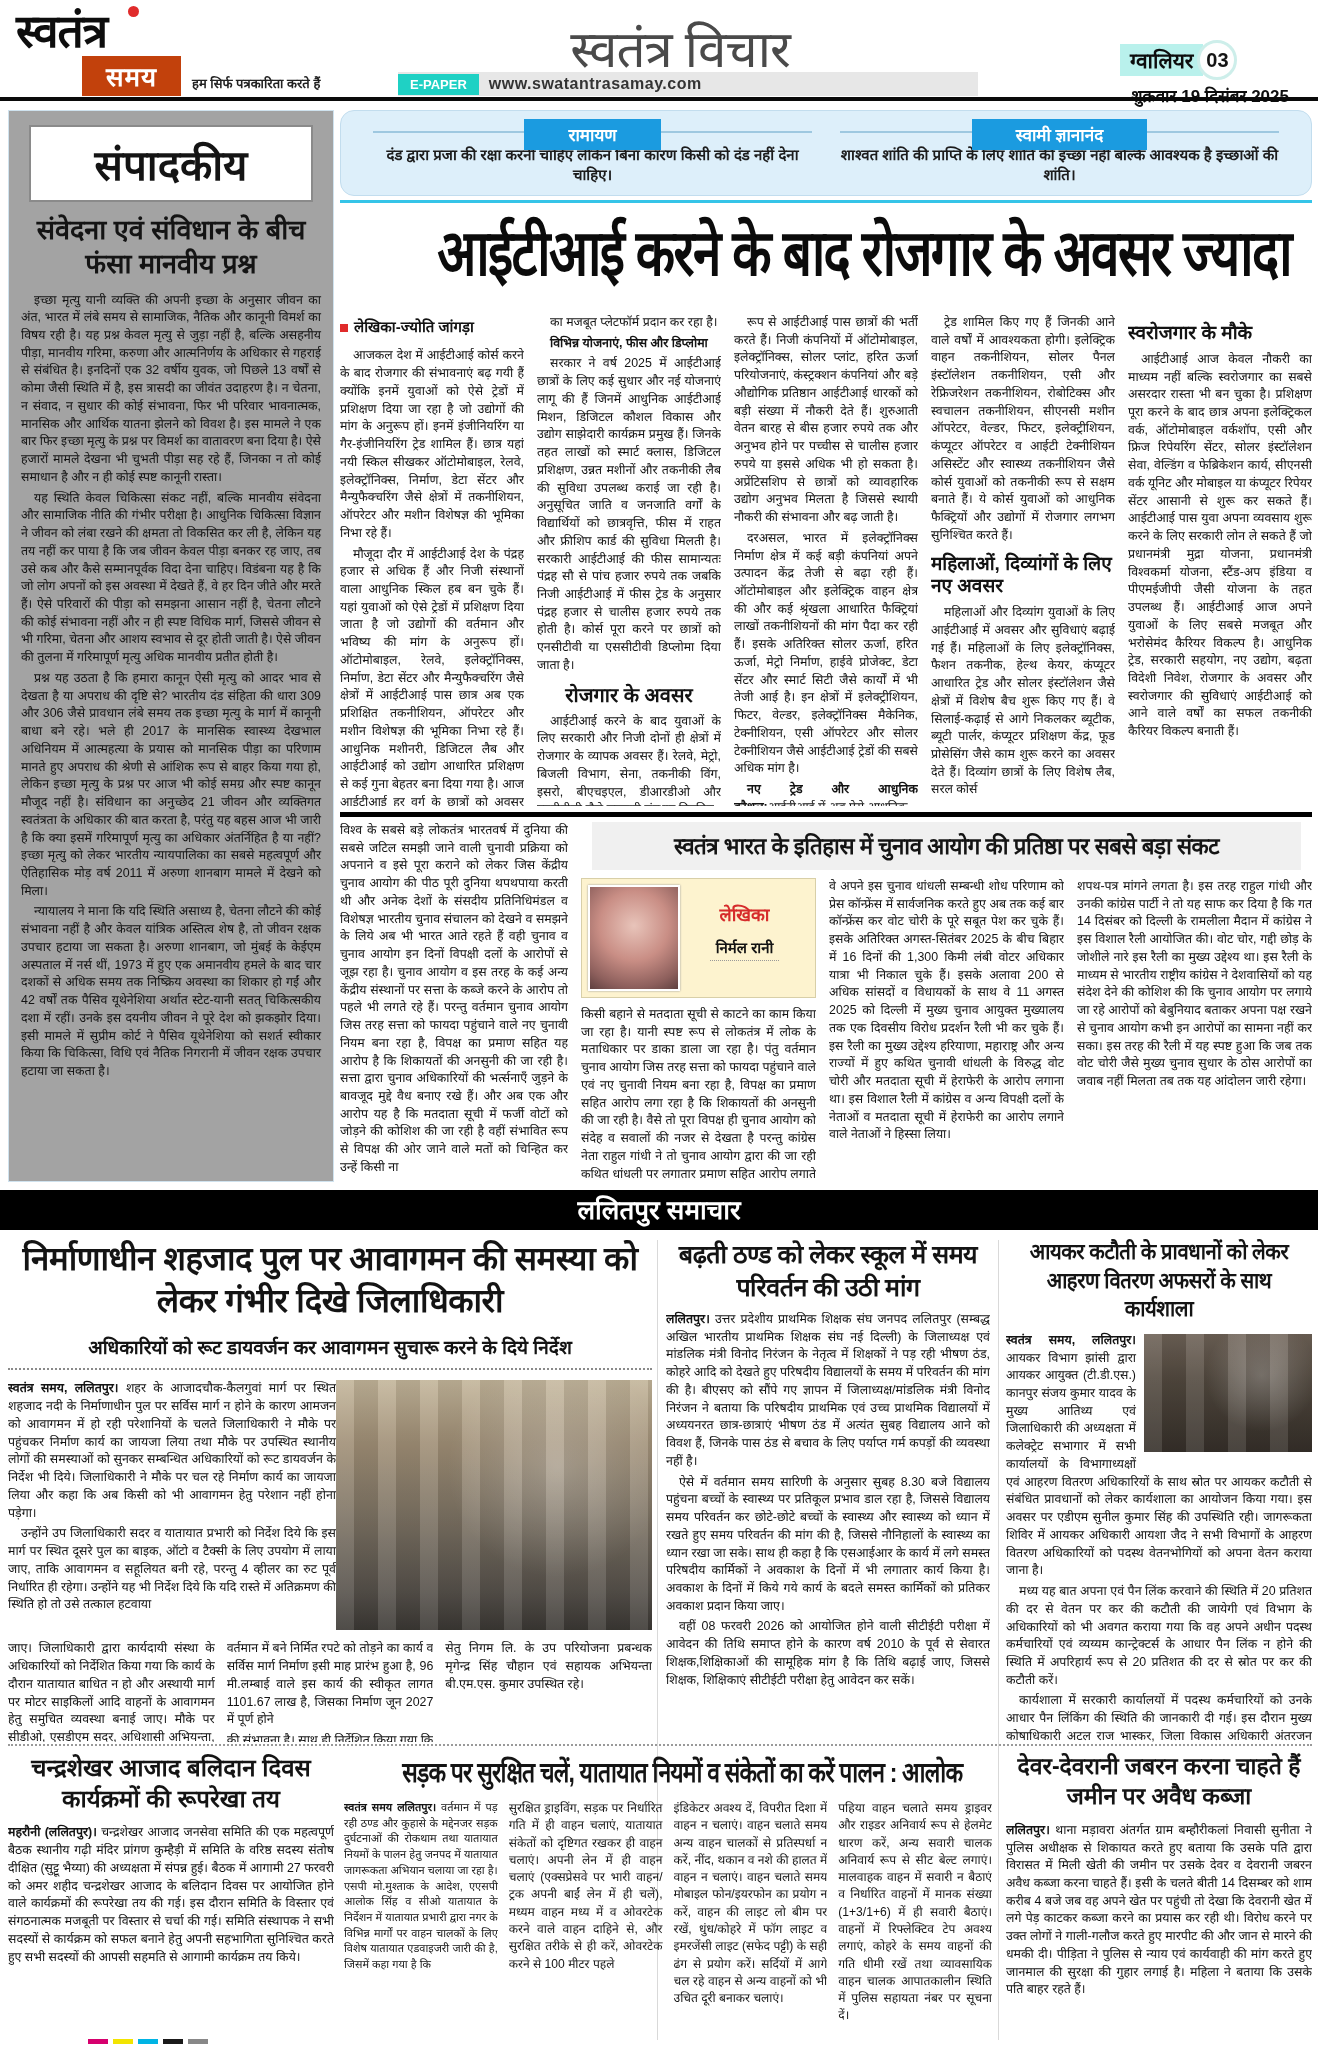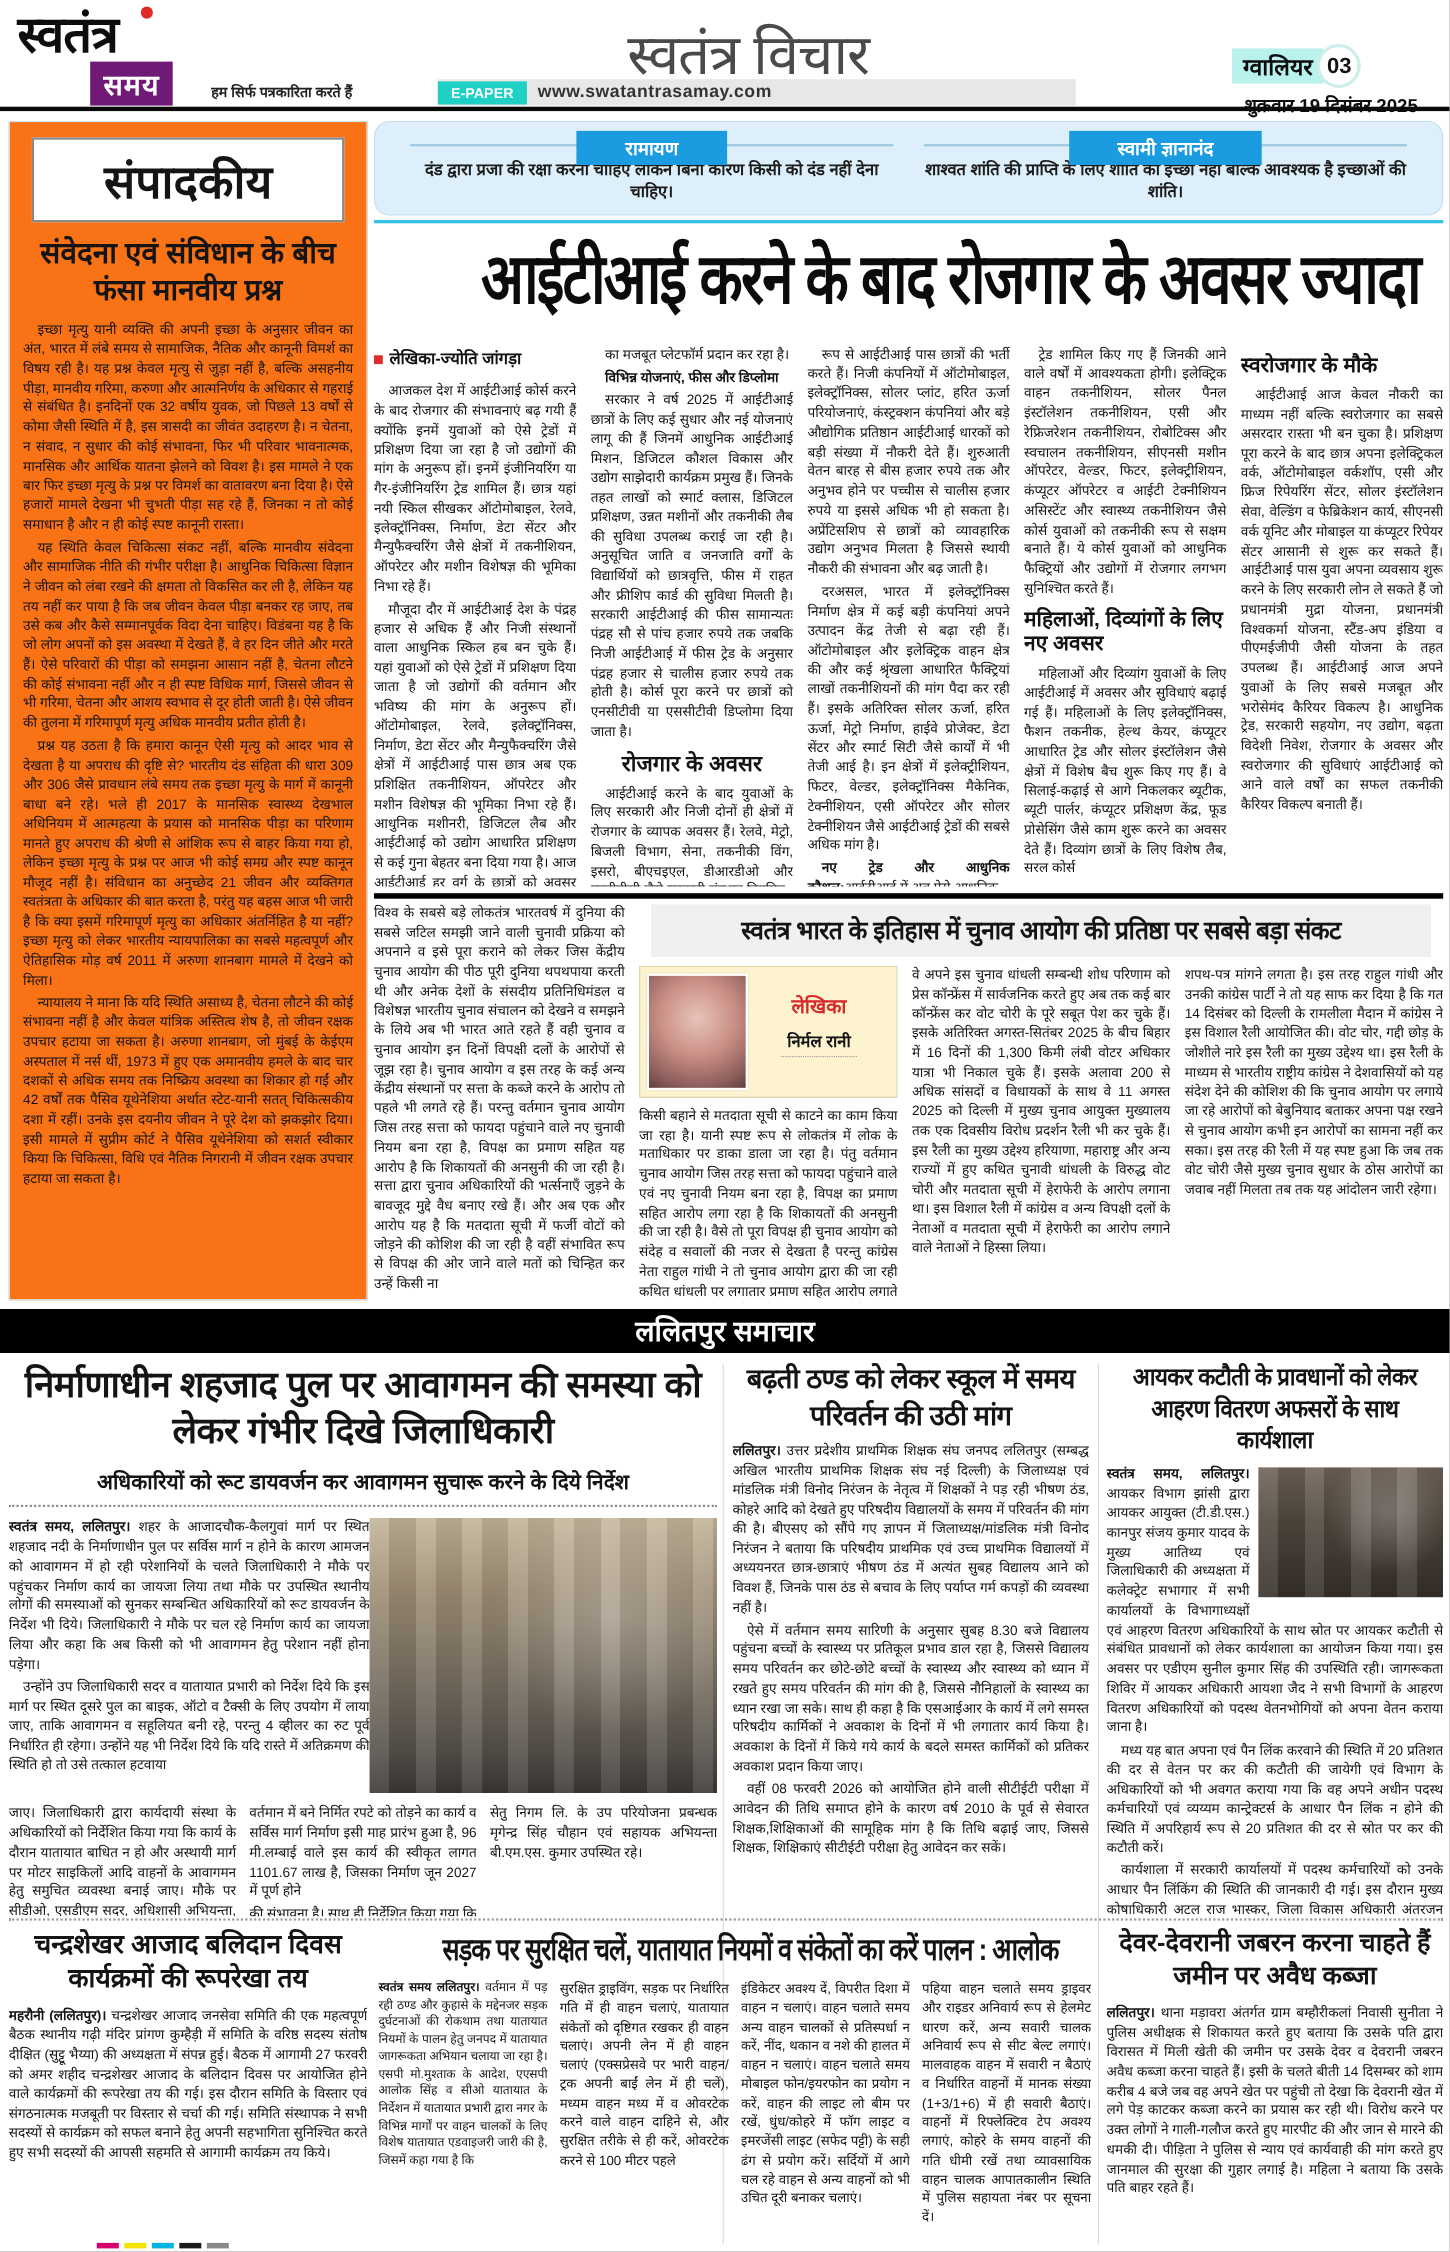--- a/index.html
+++ b/index.html
@@ -4,35 +4,35 @@
 <style>
   html,body{margin:0;padding:0;background:#888;}
   *{box-sizing:border-box;}
   .page{position:relative;width:1318px;height:2047px;background:#fff;margin:0 auto;
     font-family:"Liberation Sans","DejaVu Sans",sans-serif;color:#141414;overflow:hidden;}
   .abs{position:absolute;}
   .b{font-weight:bold;}
   
   .logo-top{font-size:46px;font-weight:900;color:#0d0d0d;letter-spacing:-1px;line-height:1.0;}
   .logo-dot{position:absolute;width:11px;height:11px;border-radius:50%;background:#e02b2b;}
-  .logo-red{position:absolute;background:#701a75;color:#fff;font-weight:900;font-size:26px;
-    padding:2px 12px;letter-spacing:1px;}
+  .logo-red{position:absolute;background:#c2410c;color:#fff;font-weight:900;font-size:26px;
+    padding:2px 24px;letter-spacing:1px;}
   .tagline{font-size:13px;font-weight:bold;color:#222;}
   .center-title{font-size:51px;font-weight:400;color:#4a4a4a;letter-spacing:-1px;white-space:nowrap;}
   .epaper-bar{background:#e7e7e7;height:24px;display:flex;align-items:center;}
   .epaper-badge{background:#1fd1c4;color:#fff;font-weight:bold;font-size:13px;padding:3px 12px;}
   .website{font-size:16px;font-weight:bold;color:#333;padding-left:10px;letter-spacing:.5px;}
   .edition-wrap{display:flex;align-items:center;}
   .edition-pill{background:#b9f1ec;color:#0d0d0d;font-weight:bold;font-size:21px;padding:2px 10px;}
   .page-circle{width:40px;height:40px;border-radius:50%;background:#fefefe;border:3px solid #cdeeea;
     display:flex;align-items:center;justify-content:center;font-size:20px;font-weight:900;margin-left:-6px;}
   .date-line{font-size:17px;font-weight:bold;color:#0d0d0d;margin-top:4px;text-align:center;}
   .top-rule{background:#0a0a0a;height:4px;}
   
-  .editorial{background:#f97316;border:1px solid #cfe2ee;padding:10px 12px;}
+  .editorial{background:#a3a3a3;border:1px solid #cfe2ee;padding:10px 12px;}
   .ed-box{background:#fff;border:2px solid #8a8a8a;text-align:center;font-size:42px;font-weight:900;
     padding:8px 0;margin:4px 8px 12px;}
   .ed-head{font-size:27px;font-weight:bold;text-align:center;line-height:1.25;margin:0 4px 10px;}
   .body-txt{font-size:12.4px;line-height:1.43;text-align:justify;color:#131313;}
   .body-txt p{margin:0 0 3px;text-indent:13px;}
   .dateline{font-weight:bold;}
   
   .quote-panel{background:#ddeffa;border:1px solid #c2ddee;border-radius:14px;display:flex;padding:6px 18px 4px;}
   .quote-half{flex:1;text-align:center;padding:0 14px;}
   .quote-head-row{border-bottom:2px solid #9ec8e0;height:16px;margin-bottom:12px;text-align:center;}

